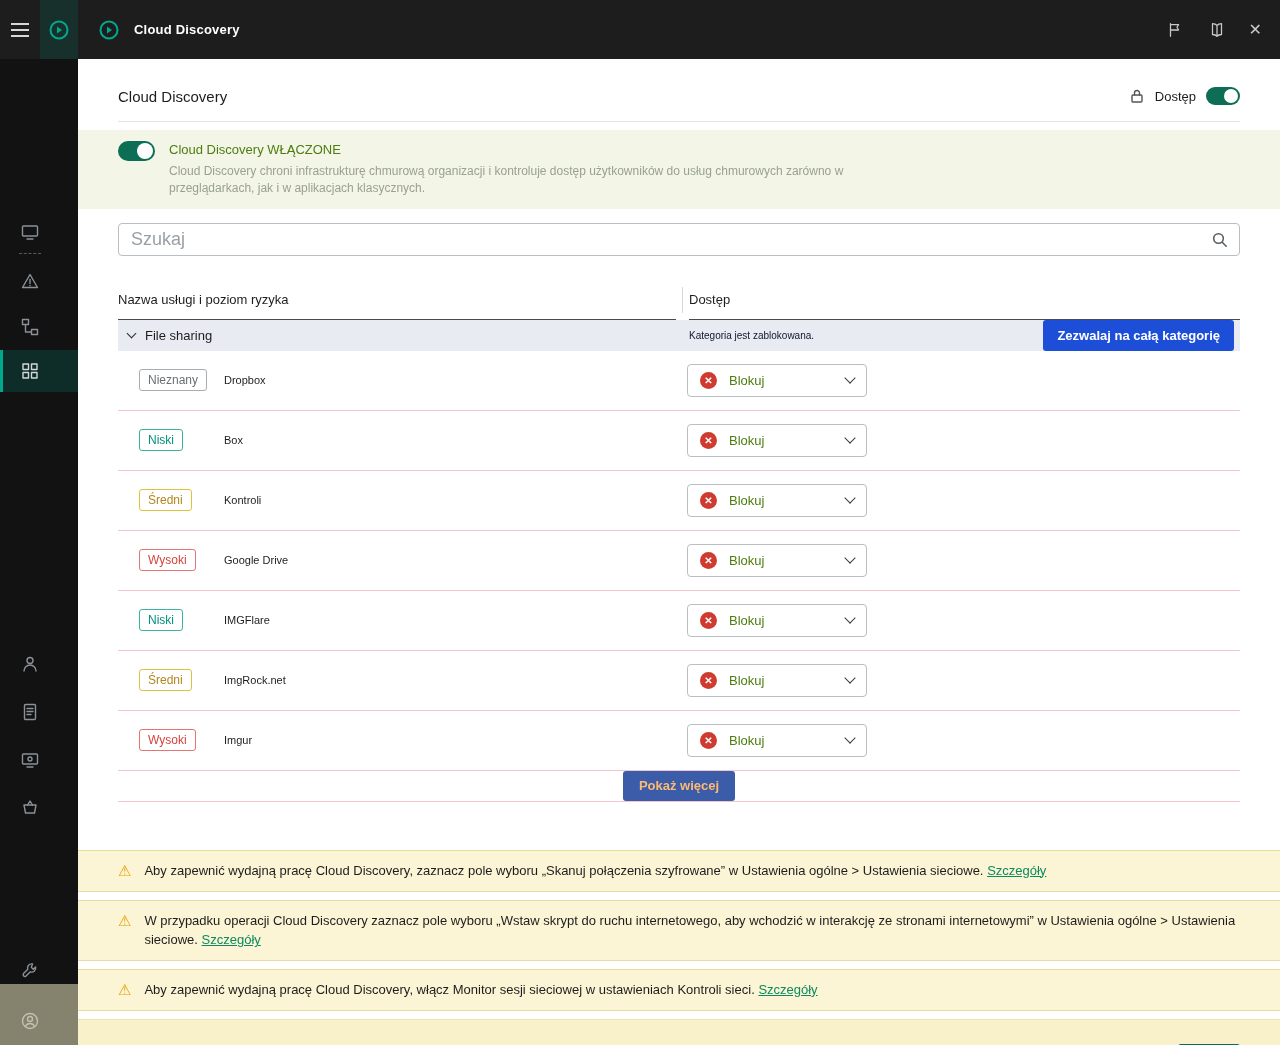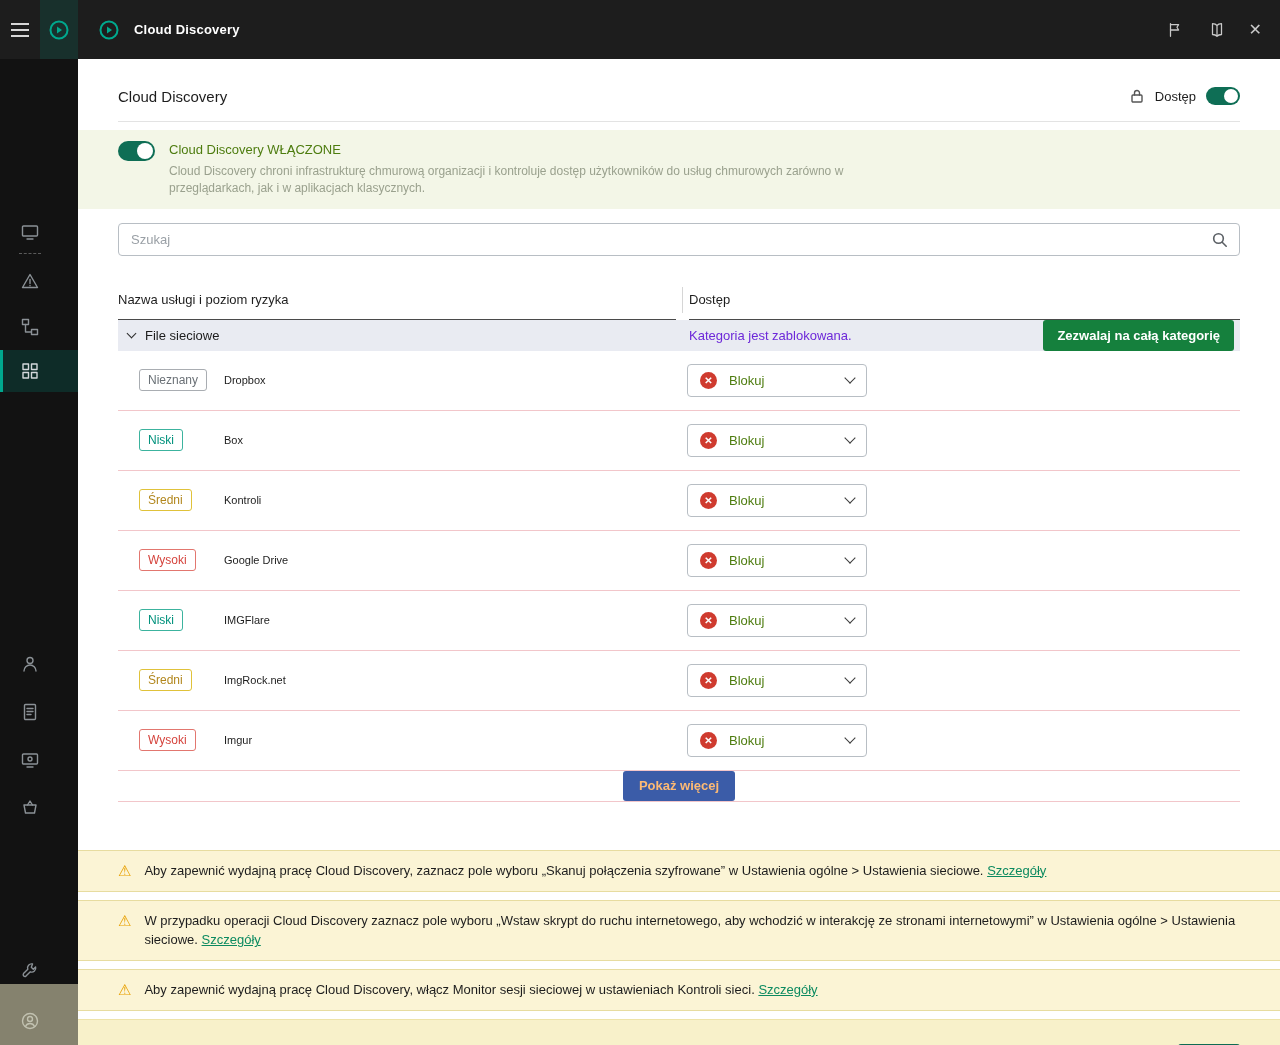--- a/index.html
+++ b/index.html
@@ -44,37 +44,37 @@
   .toggle { width:34px; height:18px; border-radius:9px; background:#0e6e55; position:relative; cursor:pointer; flex:none; }
   .toggle::after { content:""; position:absolute; right:2px; top:2px; width:14px; height:14px; border-radius:50%; background:#fff; }
   .toggle.big { width:37px; height:20px; border-radius:10px; }
   .toggle.big::after { width:16px; height:16px; }
 
   .status-banner { margin-top:8px; background:#f3f6e7; padding:11px 40px 12px; display:flex; gap:14px; align-items:flex-start; }
   .sb-title { font-size:13px; line-height:18px; color:#4d7c0f; }
   .sb-desc { margin-top:4px; font-size:12px; line-height:1.4; color:#9aa18e; max-width:690px; }
 
   .search-wrap { margin:14px 40px 0; position:relative; }
-  .search-input { width:100%; height:33px; border:1px solid #b8bec4; border-radius:4px; padding:0 40px 0 12px; font-size:13px; color:#1d1d1d; font-family:"Liberation Sans", sans-serif; outline:none; }
+  .search-input { width:100%; height:33px; border:1px solid #b8bec4; border-radius:4px; padding:0 40px 0 12px; font-size:18px; color:#1d1d1d; font-family:"Liberation Sans", sans-serif; outline:none; }
   .search-input::placeholder { color:#9aa0a6; }
   .search-icon { position:absolute; right:12px; top:8px; width:17px; height:17px; cursor:pointer; }
 
   .thead { margin:24px 40px 0; display:flex; align-items:stretch; }
   .th { font-size:13px; color:#1d1d1d; display:flex; align-items:flex-end; padding:12px 0 12px; border-bottom:1px solid #4a4a4a; }
   .th1 { width:558px; }
   .th-gap { width:13px; display:flex; align-items:center; justify-content:center; }
   .th-divider { width:1px; height:26px; background:#d6d6d6; }
   .th2 { flex:1; }
 
   .cat-row { margin:0 40px; background:#e9ebf2; height:45px; display:flex; align-items:center; padding-left:10px; }
   .cat-left { display:flex; align-items:center; gap:10px; width:561px; }
   .chev-down { width:7px; height:7px; border-right:1.6px solid #2b2b2b; border-bottom:1.6px solid #2b2b2b; transform:rotate(45deg); margin-top:-4px; flex:none; }
   .cat-name { font-size:13px; color:#1d1d1d; }
-  .cat-status { font-size:13px; color:#6d28d9; }
-  .allow-btn { margin-left:auto; margin-right:6px; background:#15803d; color:#fff; border:none; border-radius:3px; height:31px; padding:0 14px; font-size:13px; font-weight:bold; font-family:"Liberation Sans", sans-serif; cursor:pointer; }
+  .cat-status { font-size:10px; color:#0f172a; }
+  .allow-btn { margin-left:auto; margin-right:6px; background:#1d4ed8; color:#fff; border:none; border-radius:3px; height:31px; padding:0 14px; font-size:13px; font-weight:bold; font-family:"Liberation Sans", sans-serif; cursor:pointer; }
 
   .rows { margin:0 40px; }
   .svc-row { height:60px; display:flex; align-items:center; padding-left:21px; border-bottom:1px solid #f2c6ca; }
   .svc-left { display:flex; align-items:center; width:548px; }
   .badge-cell { width:85px; flex:none; }
   .risk-badge { display:inline-block; border:1px solid #a9adb2; border-radius:3px; padding:3px 8px; font-size:12px; color:#6a7076; background:#fff; white-space:nowrap; }
   .risk-badge[data-risk="low"] { color:#00917c; border-color:#3cb39e; }
   .risk-badge[data-risk="medium"] { color:#b1861c; border-color:#e0c23a; }
   .risk-badge[data-risk="high"] { color:#d5433c; border-color:#e2766f; }
   .svc-name { font-size:11px; color:#1d1d1d; }
@@ -221,21 +221,21 @@
     <div class="th th1">Nazwa usługi i poziom ryzyka</div>
     <div class="th-gap">
         <span class="th-divider"></span>
       </div>
     <div class="th th2">Dostęp</div>
   </div>
 
   <div class="cat-row">
     <div class="cat-left">
       <span class="chev-down"></span>
-      <span class="cat-name">File sieciowe</span>
+      <span class="cat-name">File sharing</span>
     </div>
     <span class="cat-status">Kategoria jest zablokowana.</span>
     <button class="allow-btn">Zezwalaj na całą kategorię</button>
   </div>
 
   <div class="rows">
 
       <div class="svc-row">
         <div class="svc-left">
           <span class="badge-cell">

